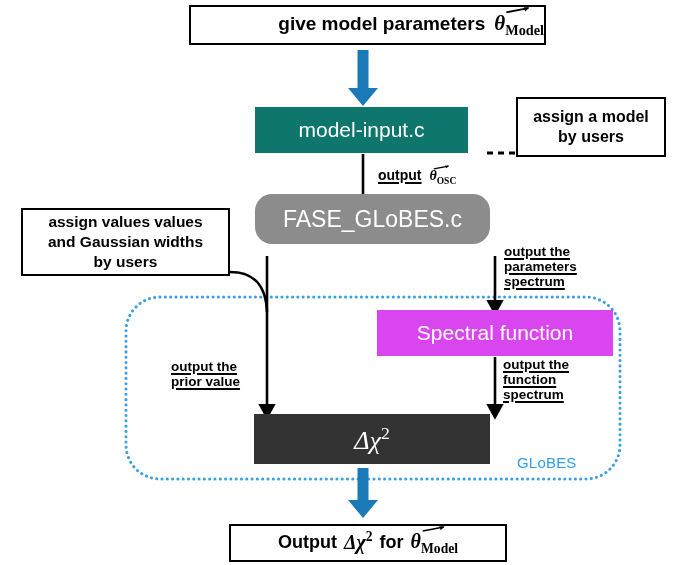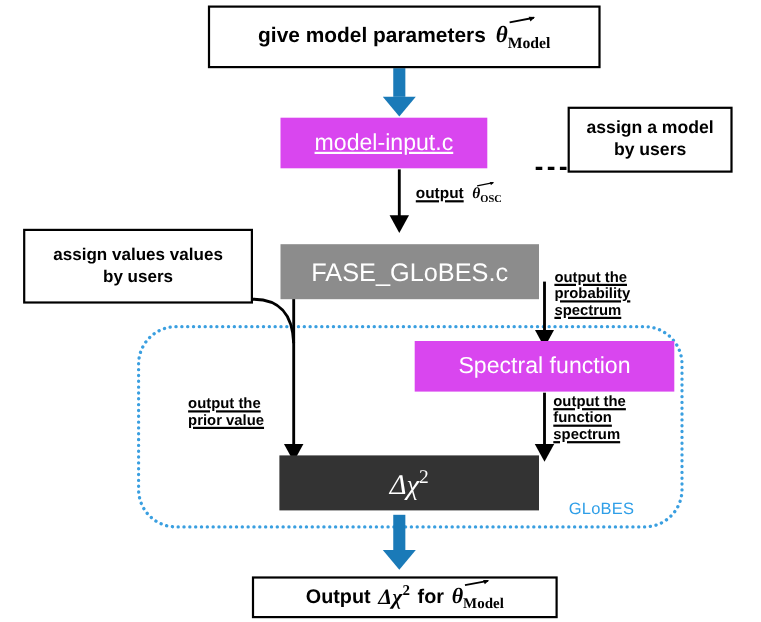--- a/index.html
+++ b/index.html
@@ -67,69 +67,70 @@
 
     <path d="M495,256 L495,308" stroke="#000" stroke-width="2.6" fill="none" marker-end="url(#blkarrow)"></path>
 
     <path d="M495,357 L495,412" stroke="#000" stroke-width="2.6" fill="none" marker-end="url(#blkarrow)"></path>
 
     <path d="M267,256 L267,412" stroke="#000" stroke-width="2.6" fill="none" marker-end="url(#blkarrow)"></path>
 
     <path d="M230,272 C255,272 266,286 267,312" stroke="#000" stroke-width="2.6" fill="none"></path>
   </svg>
 
-  <div class="box outline" style="left:189px;top:5px;width:357px;height:57px;font-size:19px;">
+  <div class="box outline" style="left:189px;top:5px;width:357px;height:40px;font-size:19px;justify-content:flex-end;">
     <span style="display:flex;align-items:baseline;gap:9px;">
       <span>give model parameters</span>
       <span class="vecwrap" style="font-size:21px;">
         <svg class="arw" viewBox="0 0 24 10">
           <path d="M1,7 L22,3" stroke="#000" stroke-width="1.7" fill="none"></path>
           <path d="M23,2.4 L17.5,2.2 L19,6.2 z" fill="#000"></path>
         </svg>
         <span class="mathi">θ</span><span class="sub">Model</span>
       </span>
     </span>
   </div>
 
-  <div class="box fill" style="left:255px;top:107px;width:188px;height:46px;background:#d946ef;
-              font-size:21px;text-decoration:underline;">
+  <div class="box fill" style="left:255px;top:107px;width:213px;height:46px;background:#0f766e;
+              font-size:21px;">
     <span>model-input.c</span>
   </div>
 
   <div class="box outline" style="left:516px;top:97px;width:150px;height:60px;font-size:16px;
               flex-direction:column;line-height:1.25;">
     <span>assign a model</span>
     <span>by users</span>
   </div>
 
   <div class="label" style="left:378px;top:168px;font-size:14px;">
     <span class="u">output</span>
     <span class="vecwrap" style="font-size:14px;margin-left:4px;">
       <svg class="arw" viewBox="0 0 24 10">
         <path d="M1,7 L22,3" stroke="#000" stroke-width="1.7" fill="none"></path>
         <path d="M23,2.4 L17.5,2.2 L19,6.2 z" fill="#000"></path>
       </svg>
       <span class="mathi">θ</span><span class="sub">OSC</span>
     </span>
   </div>
 
-  <div class="box fill" style="left:255px;top:222px;width:235px;height:50px;background:#8c8c8c;
-              font-size:23px;">
+  <div class="box fill" style="left:255px;top:194px;width:235px;height:50px;background:#8c8c8c;
+              font-size:23px;border-radius:17px;">
     <span>FASE_GLoBES.c</span>
   </div>
 
   <div class="box outline" style="left:21px;top:208px;width:209px;height:68px;font-size:15.5px;
               flex-direction:column;line-height:1.3;">
     <span>assign values values</span>
+    <span>and Gaussian widths</span>
     <span>by users</span>
   </div>
 
   <div class="label" style="left:504px;top:244px;font-size:13.5px;">
     <span class="u">output the</span><br>
-    <span class="u">probability</span><br>
+    <span class="u">parameters</span><br>
     <span class="u">spectrum</span>
   </div>
 
   <div class="box fill" style="left:377px;top:310px;width:236px;height:46px;background:#d946ef;
               font-size:21px;">
     <span>Spectral function</span>
   </div>
 
   <div class="label" style="left:171px;top:359px;font-size:13.5px;">
     <span class="u">output the</span><br>

